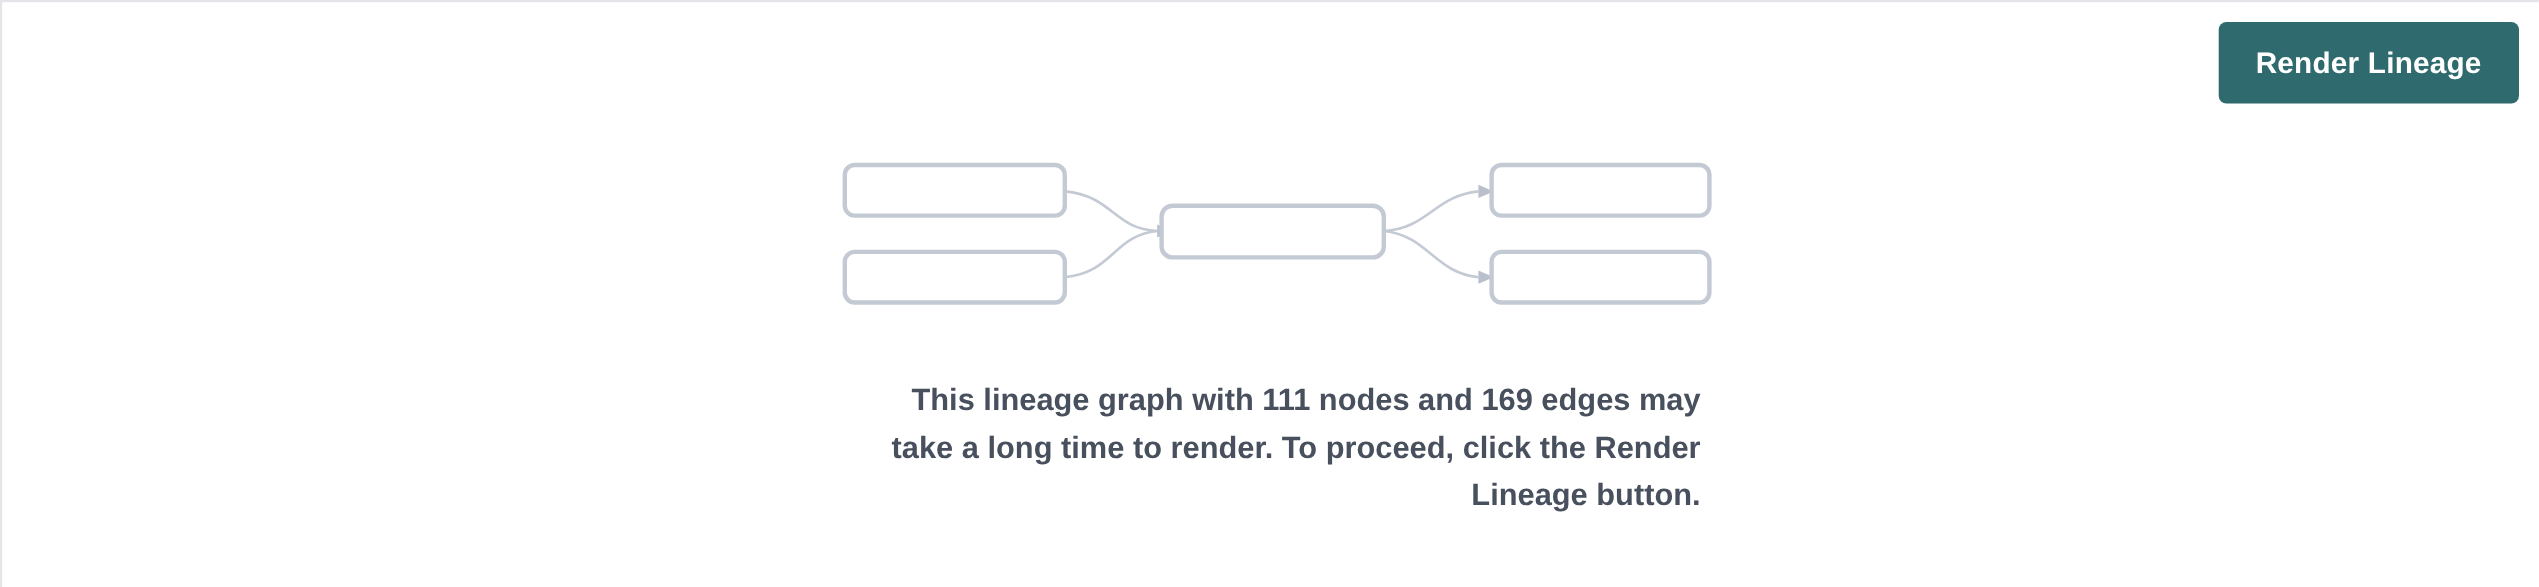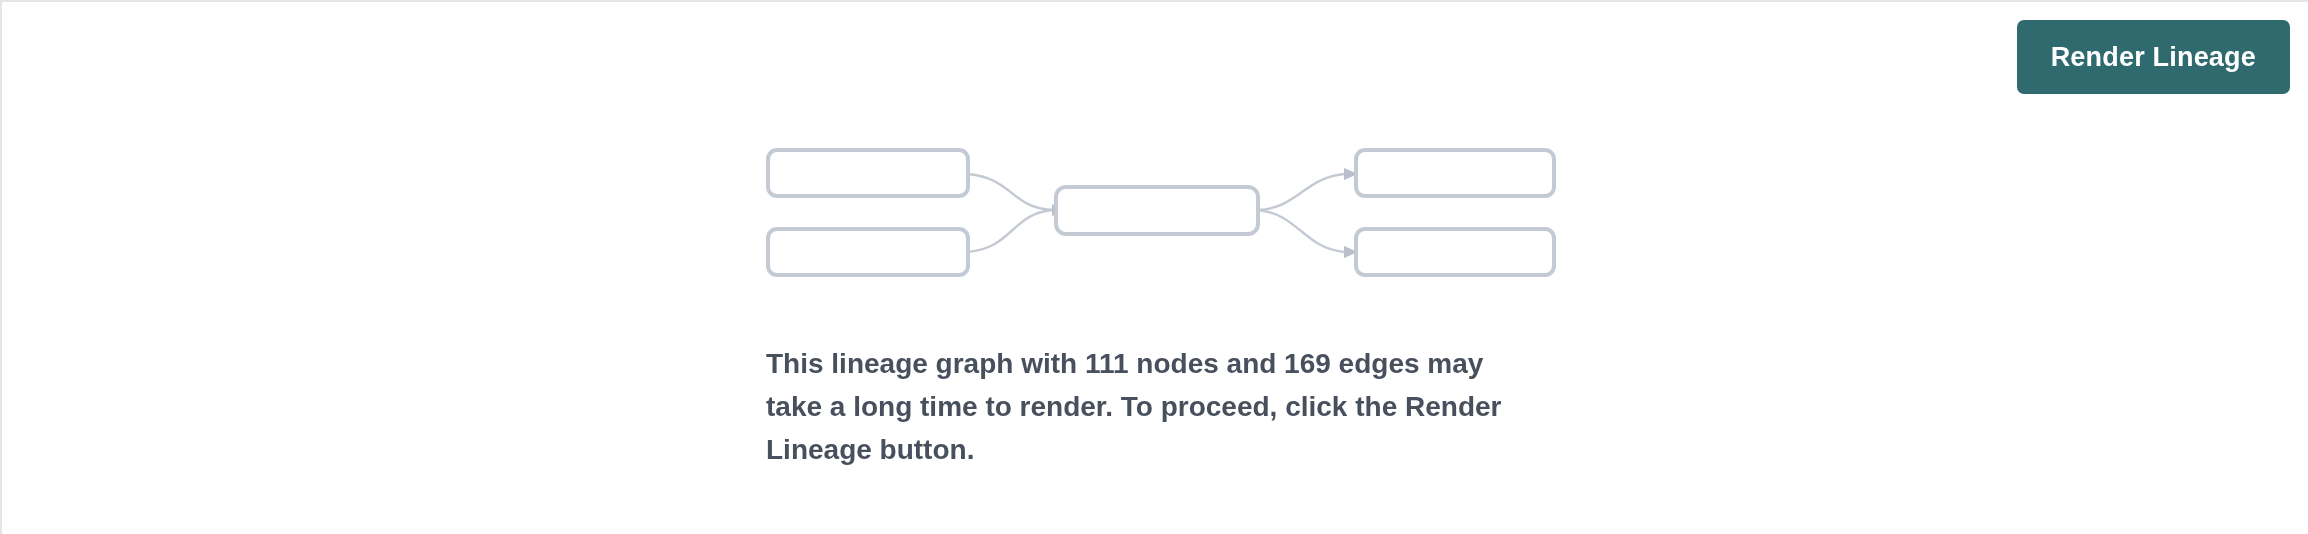--- a/index.html
+++ b/index.html
@@ -86,21 +86,21 @@
     stroke: #c4cad4;
     stroke-width: 2.4;
   }
   .edge-head {
     fill: #b9c0cb;
   }
 
   .lineage-message {
     margin-top: 52px;
     width: 780px;
-    text-align: left;
+    text-align: right;
     color: #48505e;
     font-family: "Liberation Sans", sans-serif;
     font-size: 28px;
     font-weight: bold;
     line-height: 43px;
     pointer-events: auto;
   }
 </style>
 </head>
 <body>

